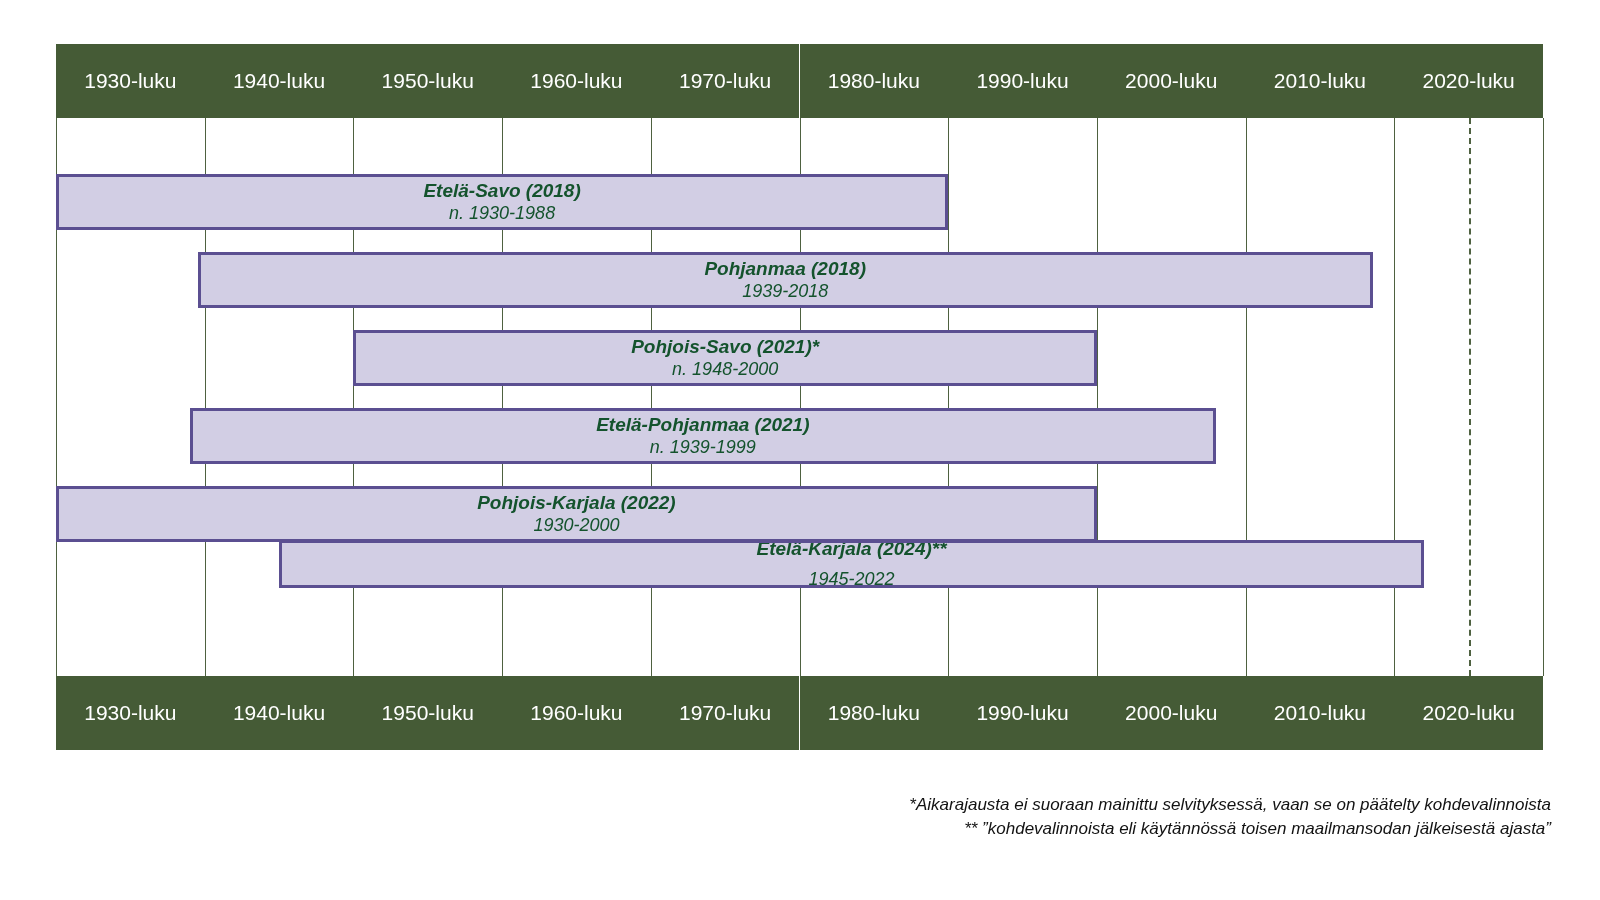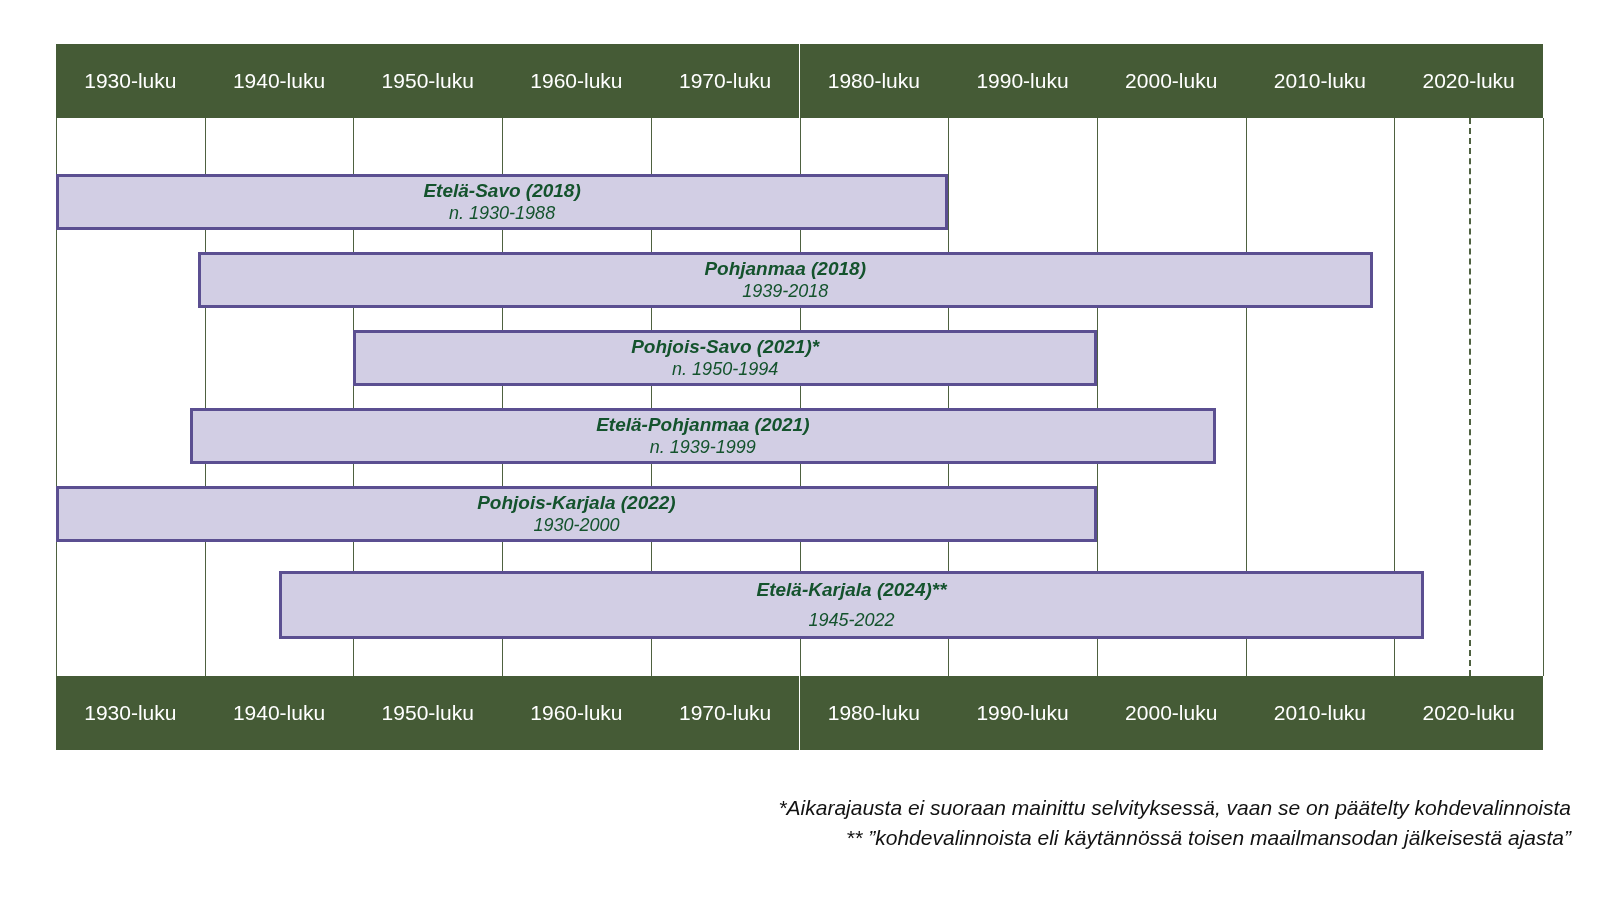--- a/index.html
+++ b/index.html
@@ -74,24 +74,23 @@
     white-space:nowrap;
   }
 
   
   #footnotes{
     position:absolute;
     left:0;top:793px;
     width:1551px;
     text-align:right;
     font-style:italic;
-    font-size:21px;
+    font-size:17px;
     color:#121212;
     line-height:1.42;
-    margin-left:20px;
   }
   .footnote{white-space:nowrap;}
 </style>
 </head>
 <body>
 
 <div id="stage">
 
   <div id="plot">
 
@@ -127,31 +126,31 @@
         <div class="bar" style="left: 0px; width: 892.2px; top: 130px; height: 56px;">
           <div class="bar-title">Etelä-Savo (2018)</div>
           <div class="bar-range">n. 1930-1988</div>
         </div>
         <div class="bar" style="left: 133.83px; width: 1174.73px; top: 208px; height: 56px; margin-left: 8px;">
           <div class="bar-title">Pohjanmaa (2018)</div>
           <div class="bar-range">1939-2018</div>
         </div>
         <div class="bar" style="left: 297.4px; width: 743.5px; top: 286px; height: 56px;">
           <div class="bar-title">Pohjois-Savo (2021)*</div>
-          <div class="bar-range">n. 1950-1994</div>
+          <div class="bar-range">n. 1948-2000</div>
         </div>
         <div class="bar" style="left: 133.83px; width: 1026px; top: 364px; height: 56px;">
           <div class="bar-title">Etelä-Pohjanmaa (2021)</div>
           <div class="bar-range">n. 1939-1999</div>
         </div>
         <div class="bar" style="left: 0px; width: 1040.9px; top: 442px; height: 56px;">
           <div class="bar-title">Pohjois-Karjala (2022)</div>
           <div class="bar-range">1930-2000</div>
         </div>
-        <div class="bar" style="left: 223.05px; width: 1144.99px; top: 527px; height: 68px; gap: 9px;">
+        <div class="bar" style="left: 223.05px; width: 1144.99px; top: 496px; height: 48px; gap: 9px;">
           <div class="bar-title">Etelä-Karjala (2024)**</div>
           <div class="bar-range">1945-2022</div>
         </div>
       </div>
 
     <div class="hdr-band" id="hdr-bottom" style="top:632px;">
         <div class="hdr-cell" style="left: 0px; width: 148.7px;"><span>1930-luku</span></div>
         <div class="hdr-cell lower" style="left: 148.7px; width: 148.7px;"><span>1940-luku</span></div>
         <div class="hdr-cell" style="left: 297.4px; width: 148.7px;"><span>1950-luku</span></div>
         <div class="hdr-cell lower" style="left: 446.1px; width: 148.7px;"><span>1960-luku</span></div>

